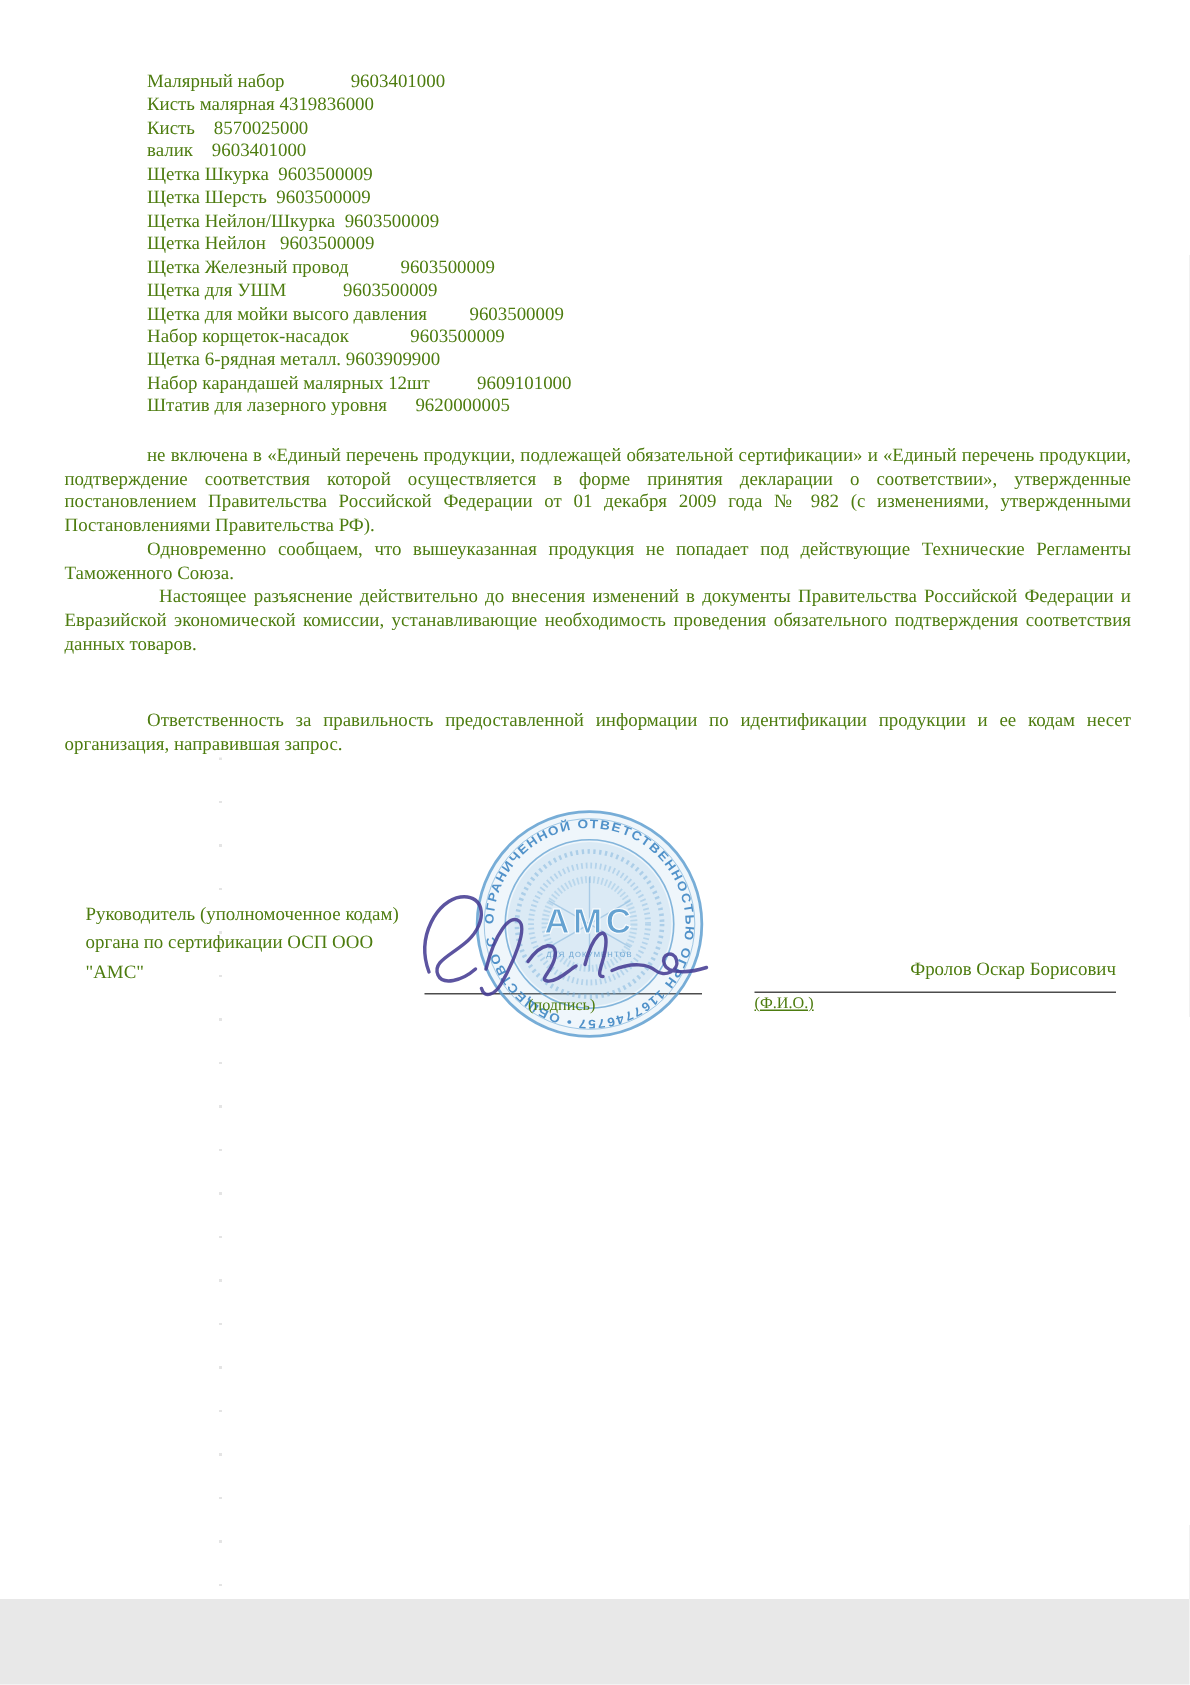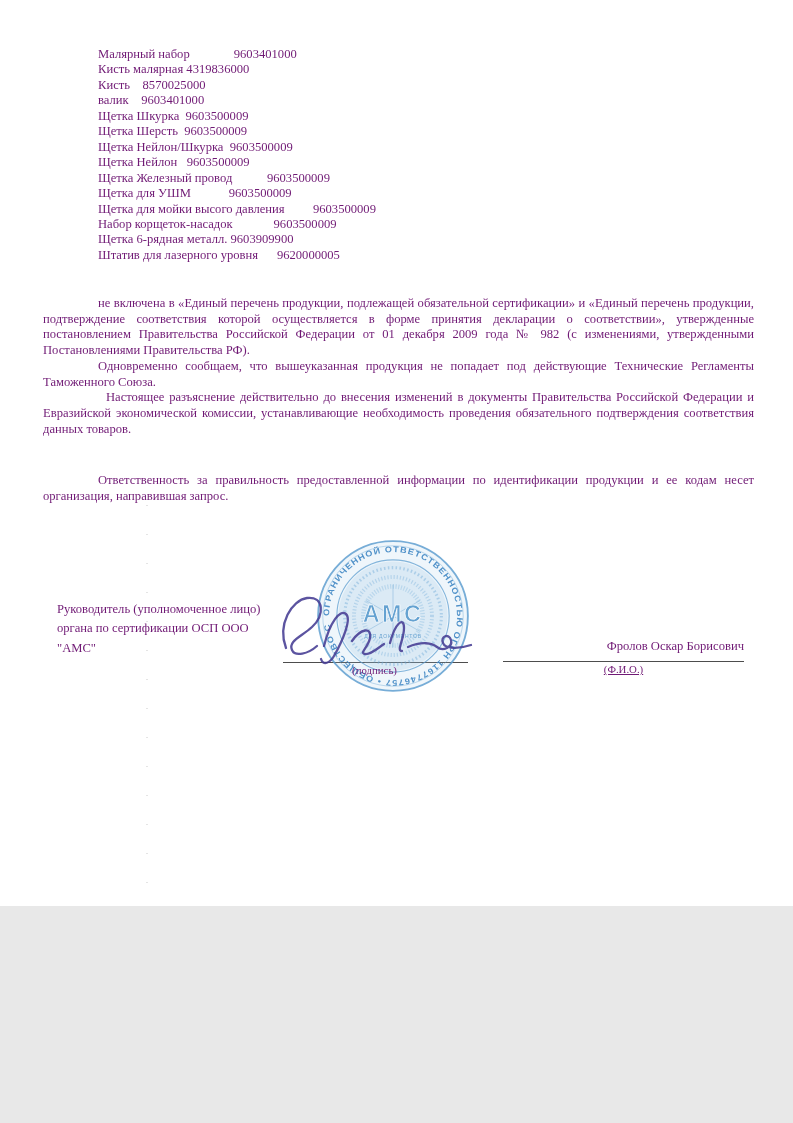--- a/index.html
+++ b/index.html
@@ -1,22 +1,22 @@
 <!DOCTYPE html>
 <html><head>
 <meta charset="utf-8">
 <style>
   html,body{margin:0;padding:0;background:#e8e8e8;}
   .page{
     position:relative;
-    width:793px;height:906px;
+    width:793px;height:1066px;
     margin:0 auto;
     background:#ffffff;
     font-family:"Liberation Serif","DejaVu Serif",serif;
-    color:#701a75;
+    color:#4d7c0f;
     overflow:hidden;
   }
   
   .plist{
     position:absolute;left:98px;top:47px;
     font-size:12.6px;line-height:15.45px;
   }
   .plist-line{white-space:pre;}
   
   .paras{
@@ -30,21 +30,21 @@
   .sig-title{
     position:absolute;left:57px;top:600px;
     font-size:12.6px;line-height:19.3px;
   }
   .stamp-svg{position:absolute;left:315px;top:538px;width:156px;height:156px;z-index:2;}
   .signature-svg{position:absolute;left:272px;top:588px;width:205px;height:82px;z-index:3;}
   .sig-line{position:absolute;left:283px;top:662px;width:185px;height:0;border-top:1.3px solid #4d4d4d;z-index:1;}
   .sig-caption{position:absolute;left:282px;top:664px;width:185px;text-align:center;font-size:10.8px;z-index:4;}
   .fio-name{position:absolute;left:503px;top:639px;width:241px;text-align:right;font-size:12.6px;}
   .fio-line{position:absolute;left:503px;top:661px;width:241px;height:0;border-top:1.3px solid #4d4d4d;}
-  .fio-caption{position:absolute;left:503px;top:663px;width:241px;text-align:center;font-size:10.8px;text-decoration:underline;}
+  .fio-caption{position:absolute;left:503px;top:663px;width:241px;font-size:10.8px;text-decoration:underline;}
   
   .scan-dots{
     position:absolute;left:146px;top:505px;width:2px;height:570px;
     background-image:repeating-linear-gradient(to bottom,#b9b9b9 0 1.5px,transparent 1.5px 29px);
     opacity:.38;
   }
 </style>
 </head>
 <body>
 
@@ -57,32 +57,33 @@
       <div class="plist-line">валик    9603401000</div>
       <div class="plist-line">Щетка Шкурка  9603500009</div>
       <div class="plist-line">Щетка Шерсть  9603500009</div>
       <div class="plist-line">Щетка Нейлон/Шкурка  9603500009</div>
       <div class="plist-line">Щетка Нейлон   9603500009</div>
       <div class="plist-line">Щетка Железный провод           9603500009</div>
       <div class="plist-line">Щетка для УШМ            9603500009</div>
       <div class="plist-line">Щетка для мойки высого давления         9603500009</div>
       <div class="plist-line">Набор корщеток-насадок             9603500009</div>
       <div class="plist-line">Щетка 6-рядная металл. 9603909900</div>
+      <div class="plist-line">Набор карандашей малярных 12шт          9609101000</div>
       <div class="plist-line">Штатив для лазерного уровня      9620000005</div>
     </div>
 
   <div class="paras" id="paras">
       <p class="para">не включена в «Единый перечень продукции, подлежащей обязательной сертификации» и «Единый перечень продукции, подтверждение соответствия которой осуществляется в форме принятия декларации о соответствии», утвержденные  постановлением Правительства Российской Федерации от 01 декабря 2009 года № 982 (с изменениями, утвержденными Постановлениями Правительства РФ).</p>
       <p class="para">Одновременно сообщаем, что вышеуказанная продукция не попадает под действующие  Технические Регламенты Таможенного Союза.</p>
       <p class="para indent-lg">Настоящее разъяснение действительно до внесения изменений в документы Правительства Российской Федерации и Евразийской экономической комиссии, устанавливающие необходимость проведения обязательного подтверждения соответствия данных товаров.</p>
       <p class="para gap-before">Ответственность за правильность предоставленной информации по идентификации продукции и ее кодам несет организация, направившая запрос.</p>
     </div>
 
   <div class="sig-title" id="sig-title">
-      <div class="sig-title-line">Руководитель (уполномоченное лицо)</div>
+      <div class="sig-title-line">Руководитель (уполномоченное кодам)</div>
       <div class="sig-title-line">органа по сертификации ОСП ООО</div>
       <div class="sig-title-line">"АМС"</div>
     </div>
 
   <svg class="stamp-svg" viewBox="0 0 200 200" aria-hidden="true">
     <defs>
       <path id="ringPath" d="M 100,100 m -82,0 a 82,82 0 1,1 164,0 a 82,82 0 1,1 -164,0"></path>
     </defs>
     <circle cx="100" cy="100" r="95" fill="#9cc6e6" opacity="0.16"></circle>
     <circle cx="100" cy="100" r="70" fill="#8abde2" opacity="0.20"></circle>

